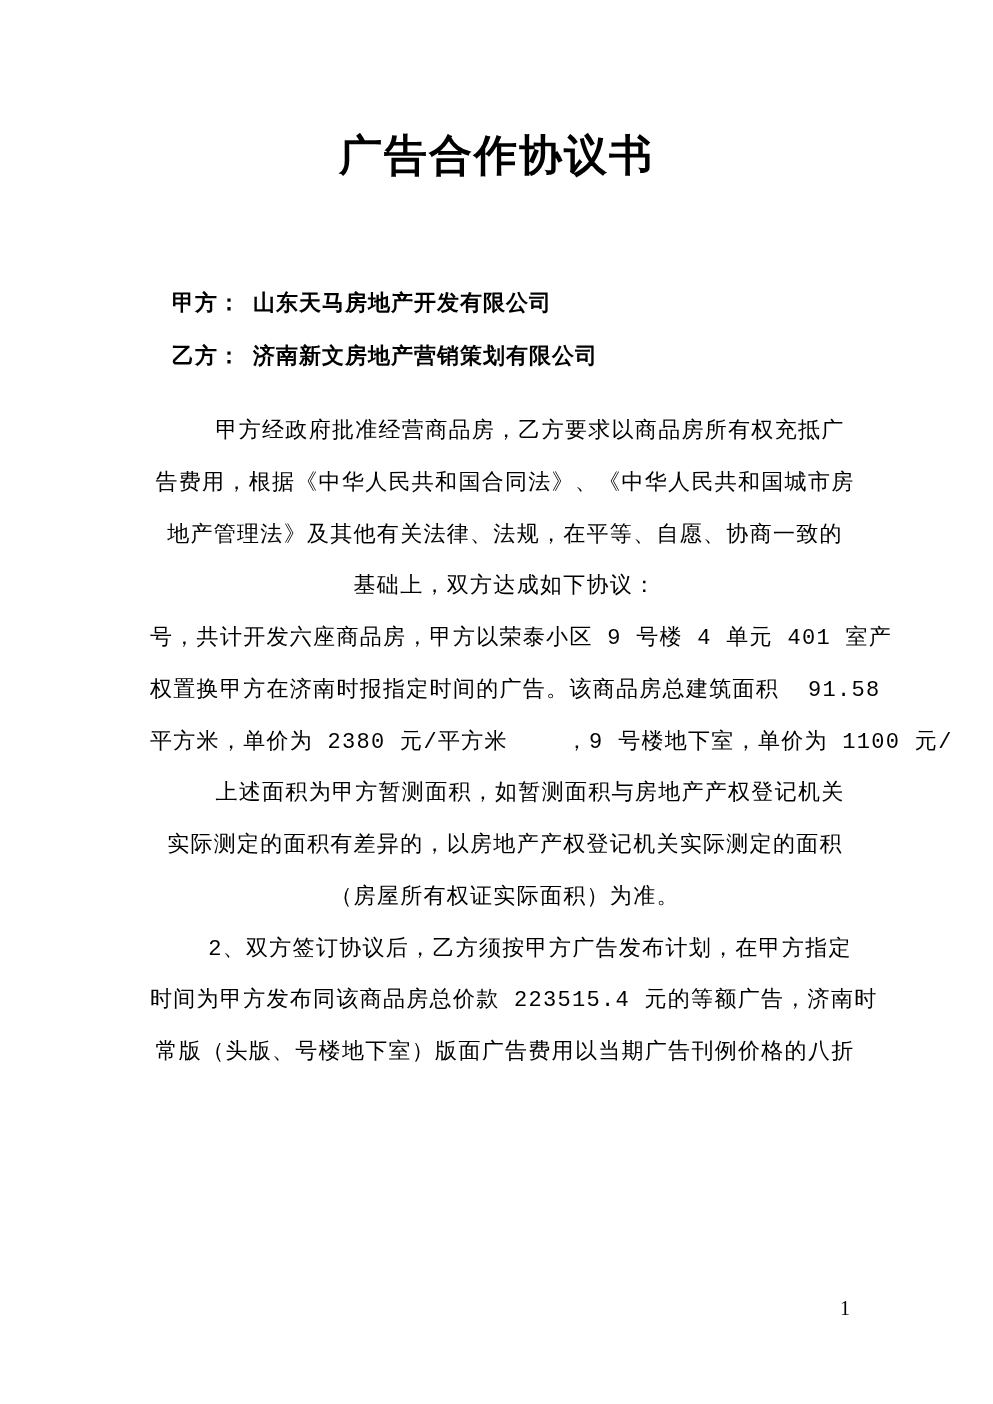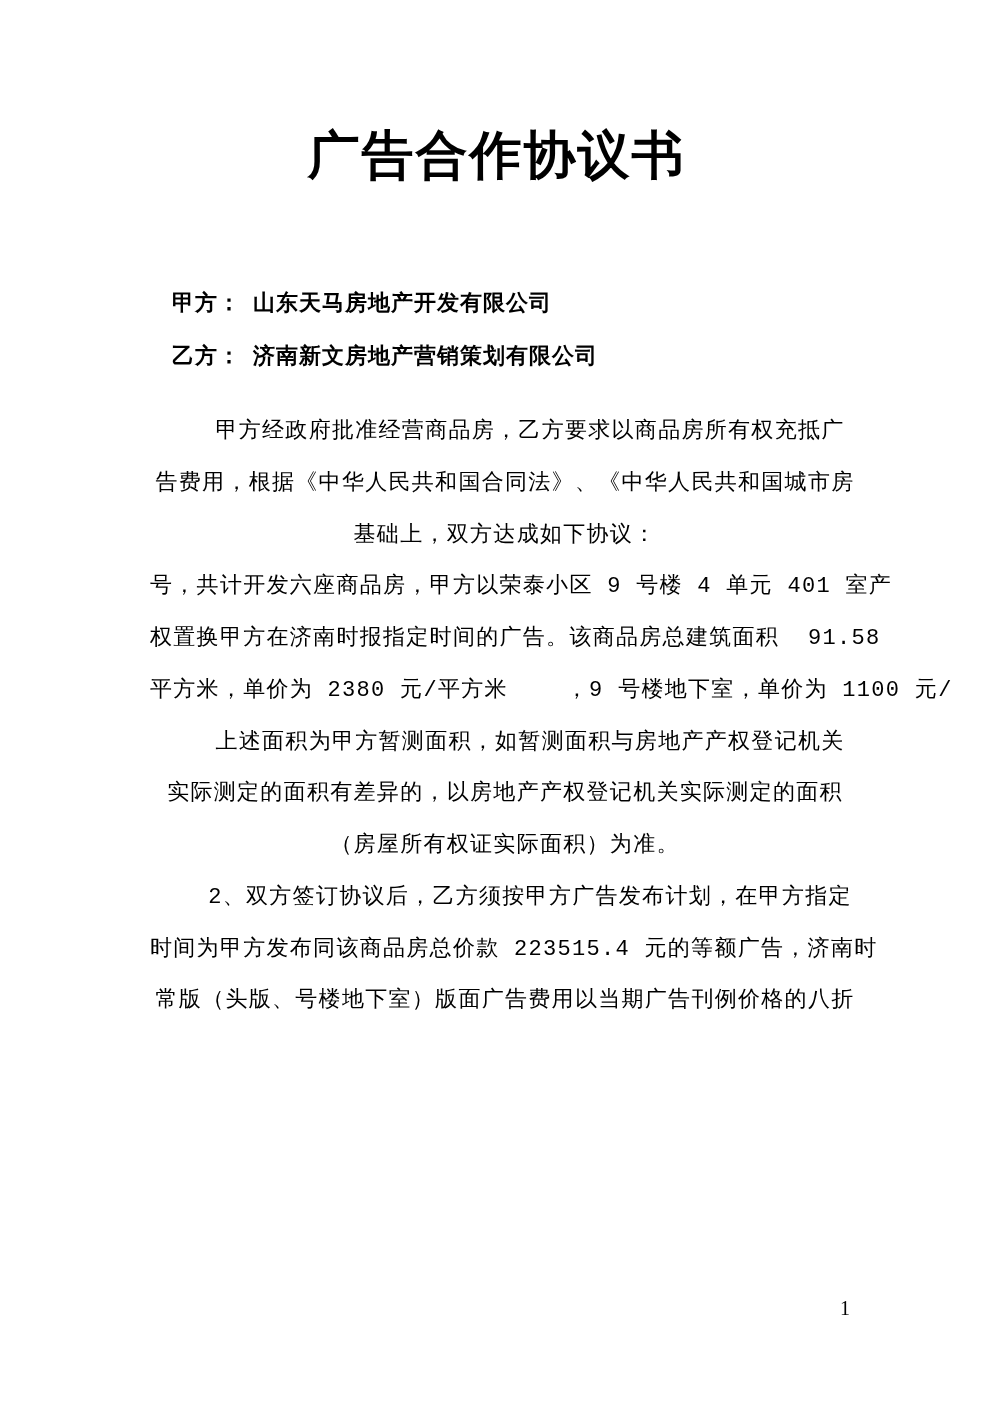--- a/index.html
+++ b/index.html
@@ -17,21 +17,21 @@
     overflow: hidden;
   }
   .doc-title {
     position: absolute;
     top: 126px;
     left: 0;
     width: 993px;
     height: 60px;
     line-height: 60px;
     text-align: center;
-    font-size: 52px;
+    font-size: 43px;
     font-weight: bold;
     letter-spacing: 2px;
     margin: 0;
   }
   .party-row {
     position: absolute;
     left: 150px;
     width: 700px;
     height: 30px;
     line-height: 30px;
@@ -81,20 +81,21 @@
     <span class="party-label">甲方：</span><span class="party-name">山东天马房地产开发有限公司</span>
   </div>
 
   <div class="party-row party-b">
     <span class="party-label">乙方：</span><span class="party-name">济南新文房地产营销策划有限公司</span>
   </div>
 
   <div class="doc-body">
     <div class="line indent">甲方经政府批准经营商品房，乙方要求以商品房所有权充抵广</div>
     <div class="line">告费用，根据《中华人民共和国合同法》、《中华人民共和国城市房</div>
+    <div class="line">地产管理法》及其他有关法律、法规，在平等、自愿、协商一致的</div>
     <div class="line">基础上，双方达成如下协议：</div>
     <div class="line">号，共计开发六座商品房，甲方以荣泰小区 9 号楼 4 单元 401 室产</div>
     <div class="line">权置换甲方在济南时报指定时间的广告。该商品房总建筑面积  91.58</div>
     <div class="line">平方米，单价为 2380 元/平方米    ，9 号楼地下室，单价为 1100 元/</div>
     <div class="line indent">上述面积为甲方暂测面积，如暂测面积与房地产产权登记机关</div>
     <div class="line">实际测定的面积有差异的，以房地产产权登记机关实际测定的面积</div>
     <div class="line">（房屋所有权证实际面积）为准。</div>
     <div class="line indent">2、双方签订协议后，乙方须按甲方广告发布计划，在甲方指定</div>
     <div class="line">时间为甲方发布同该商品房总价款 223515.4 元的等额广告，济南时</div>
     <div class="line">常版（头版、号楼地下室）版面广告费用以当期广告刊例价格的八折</div>

